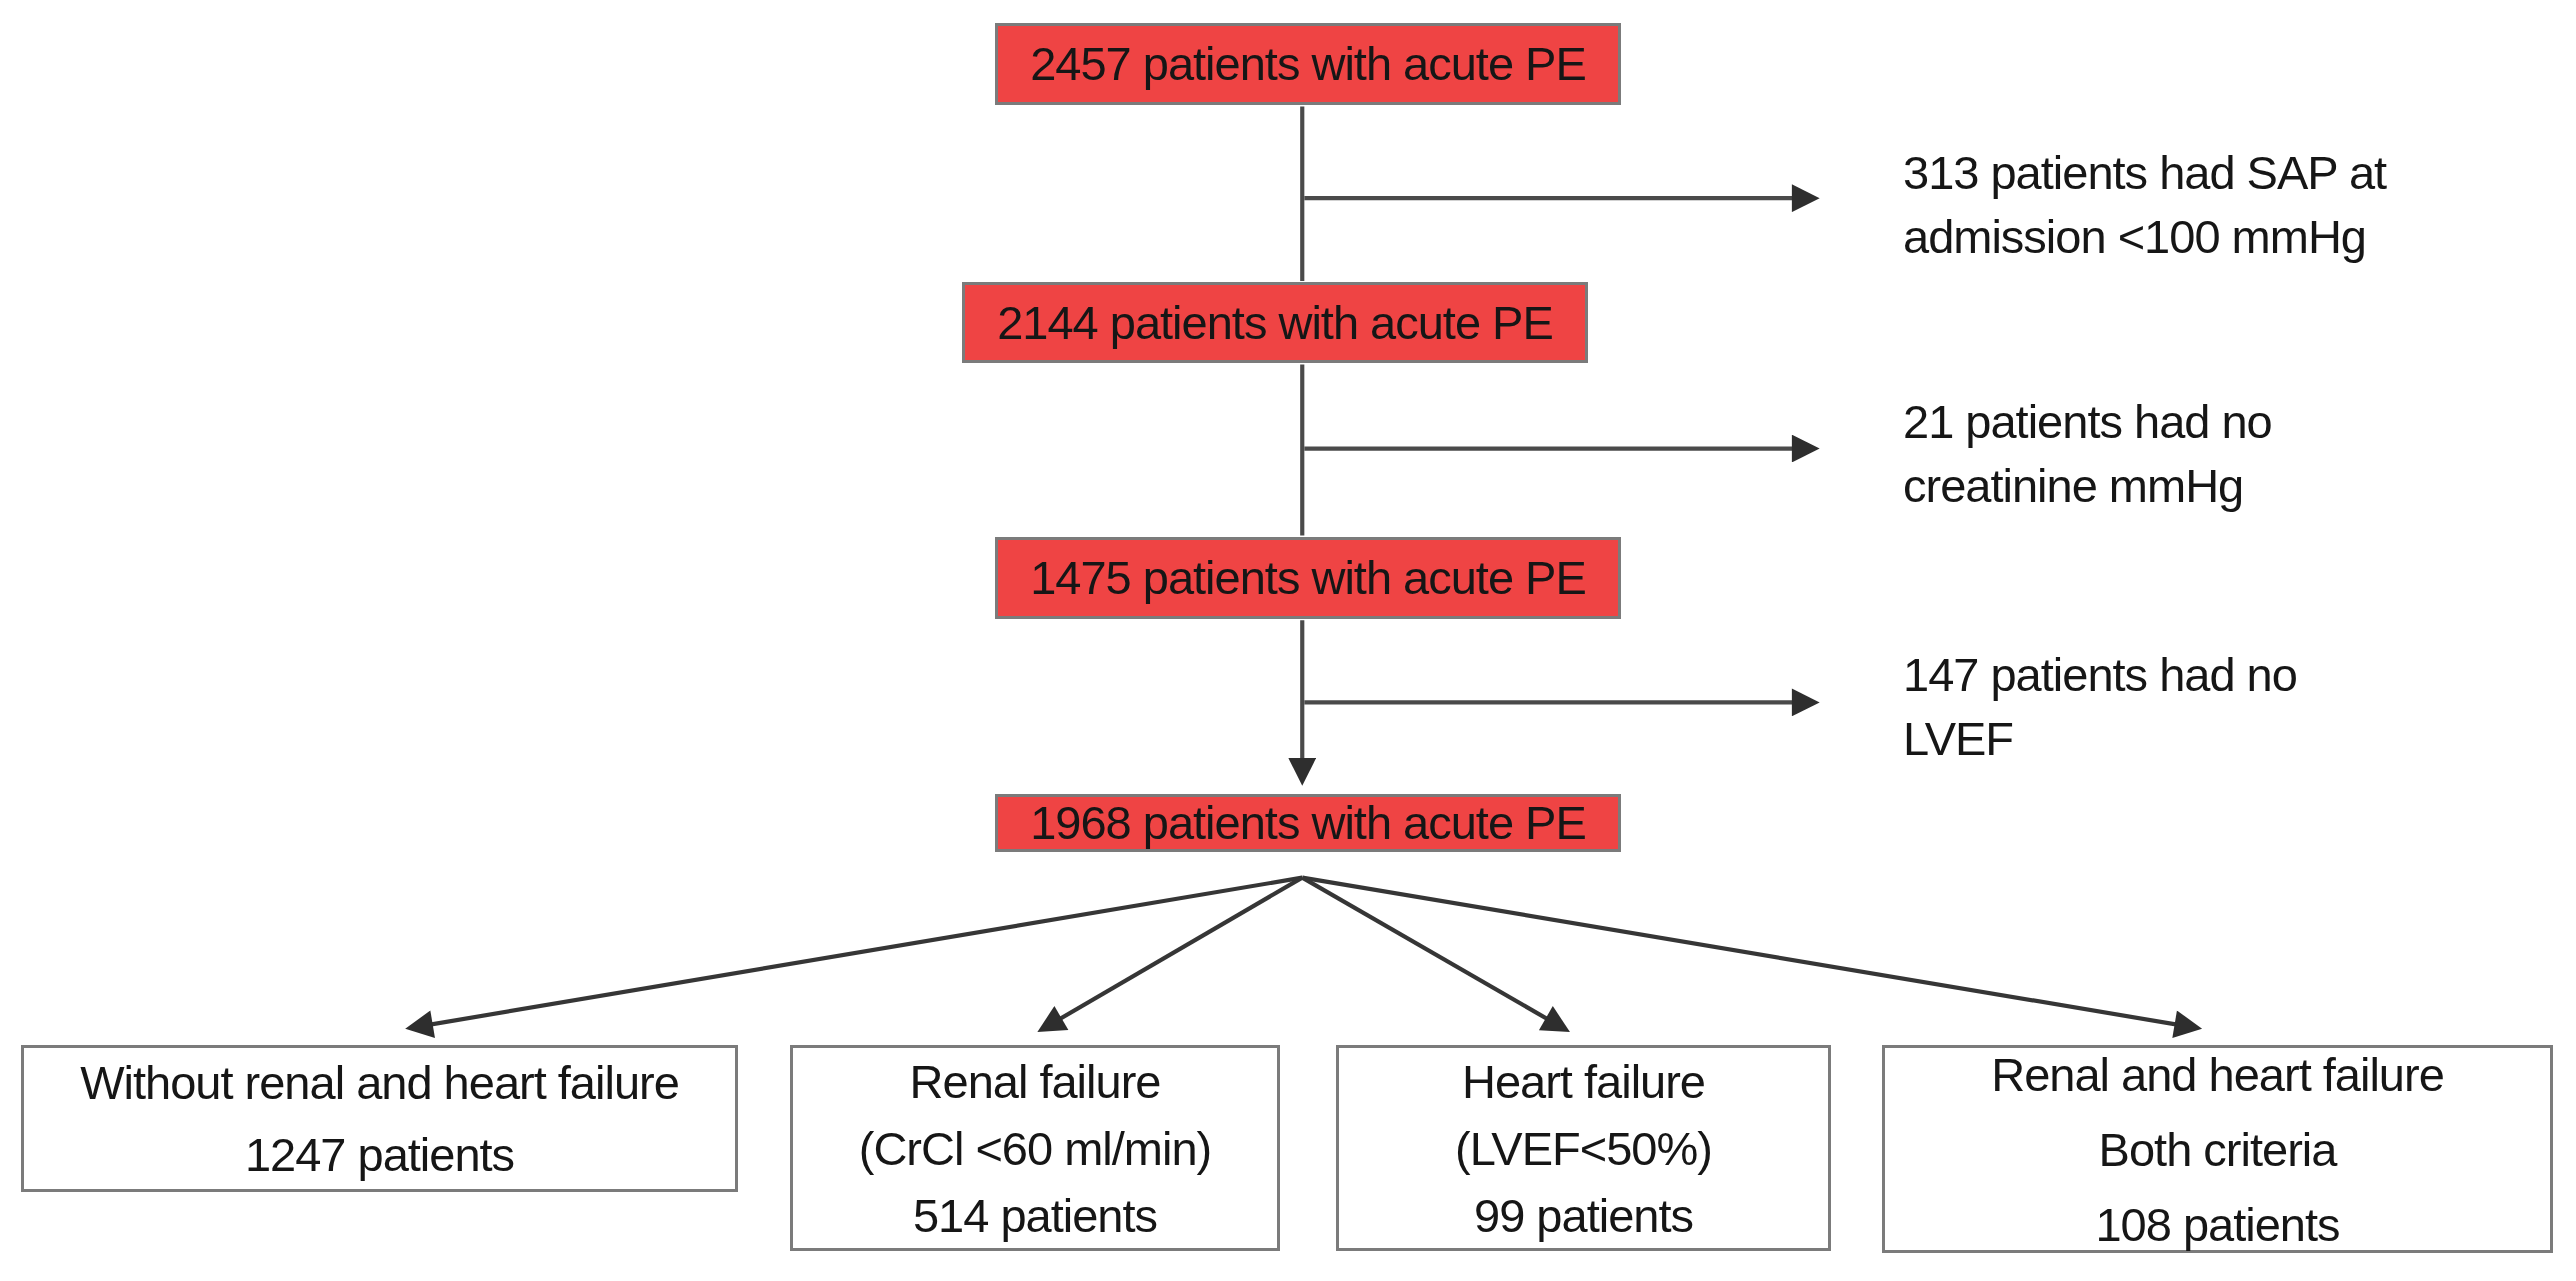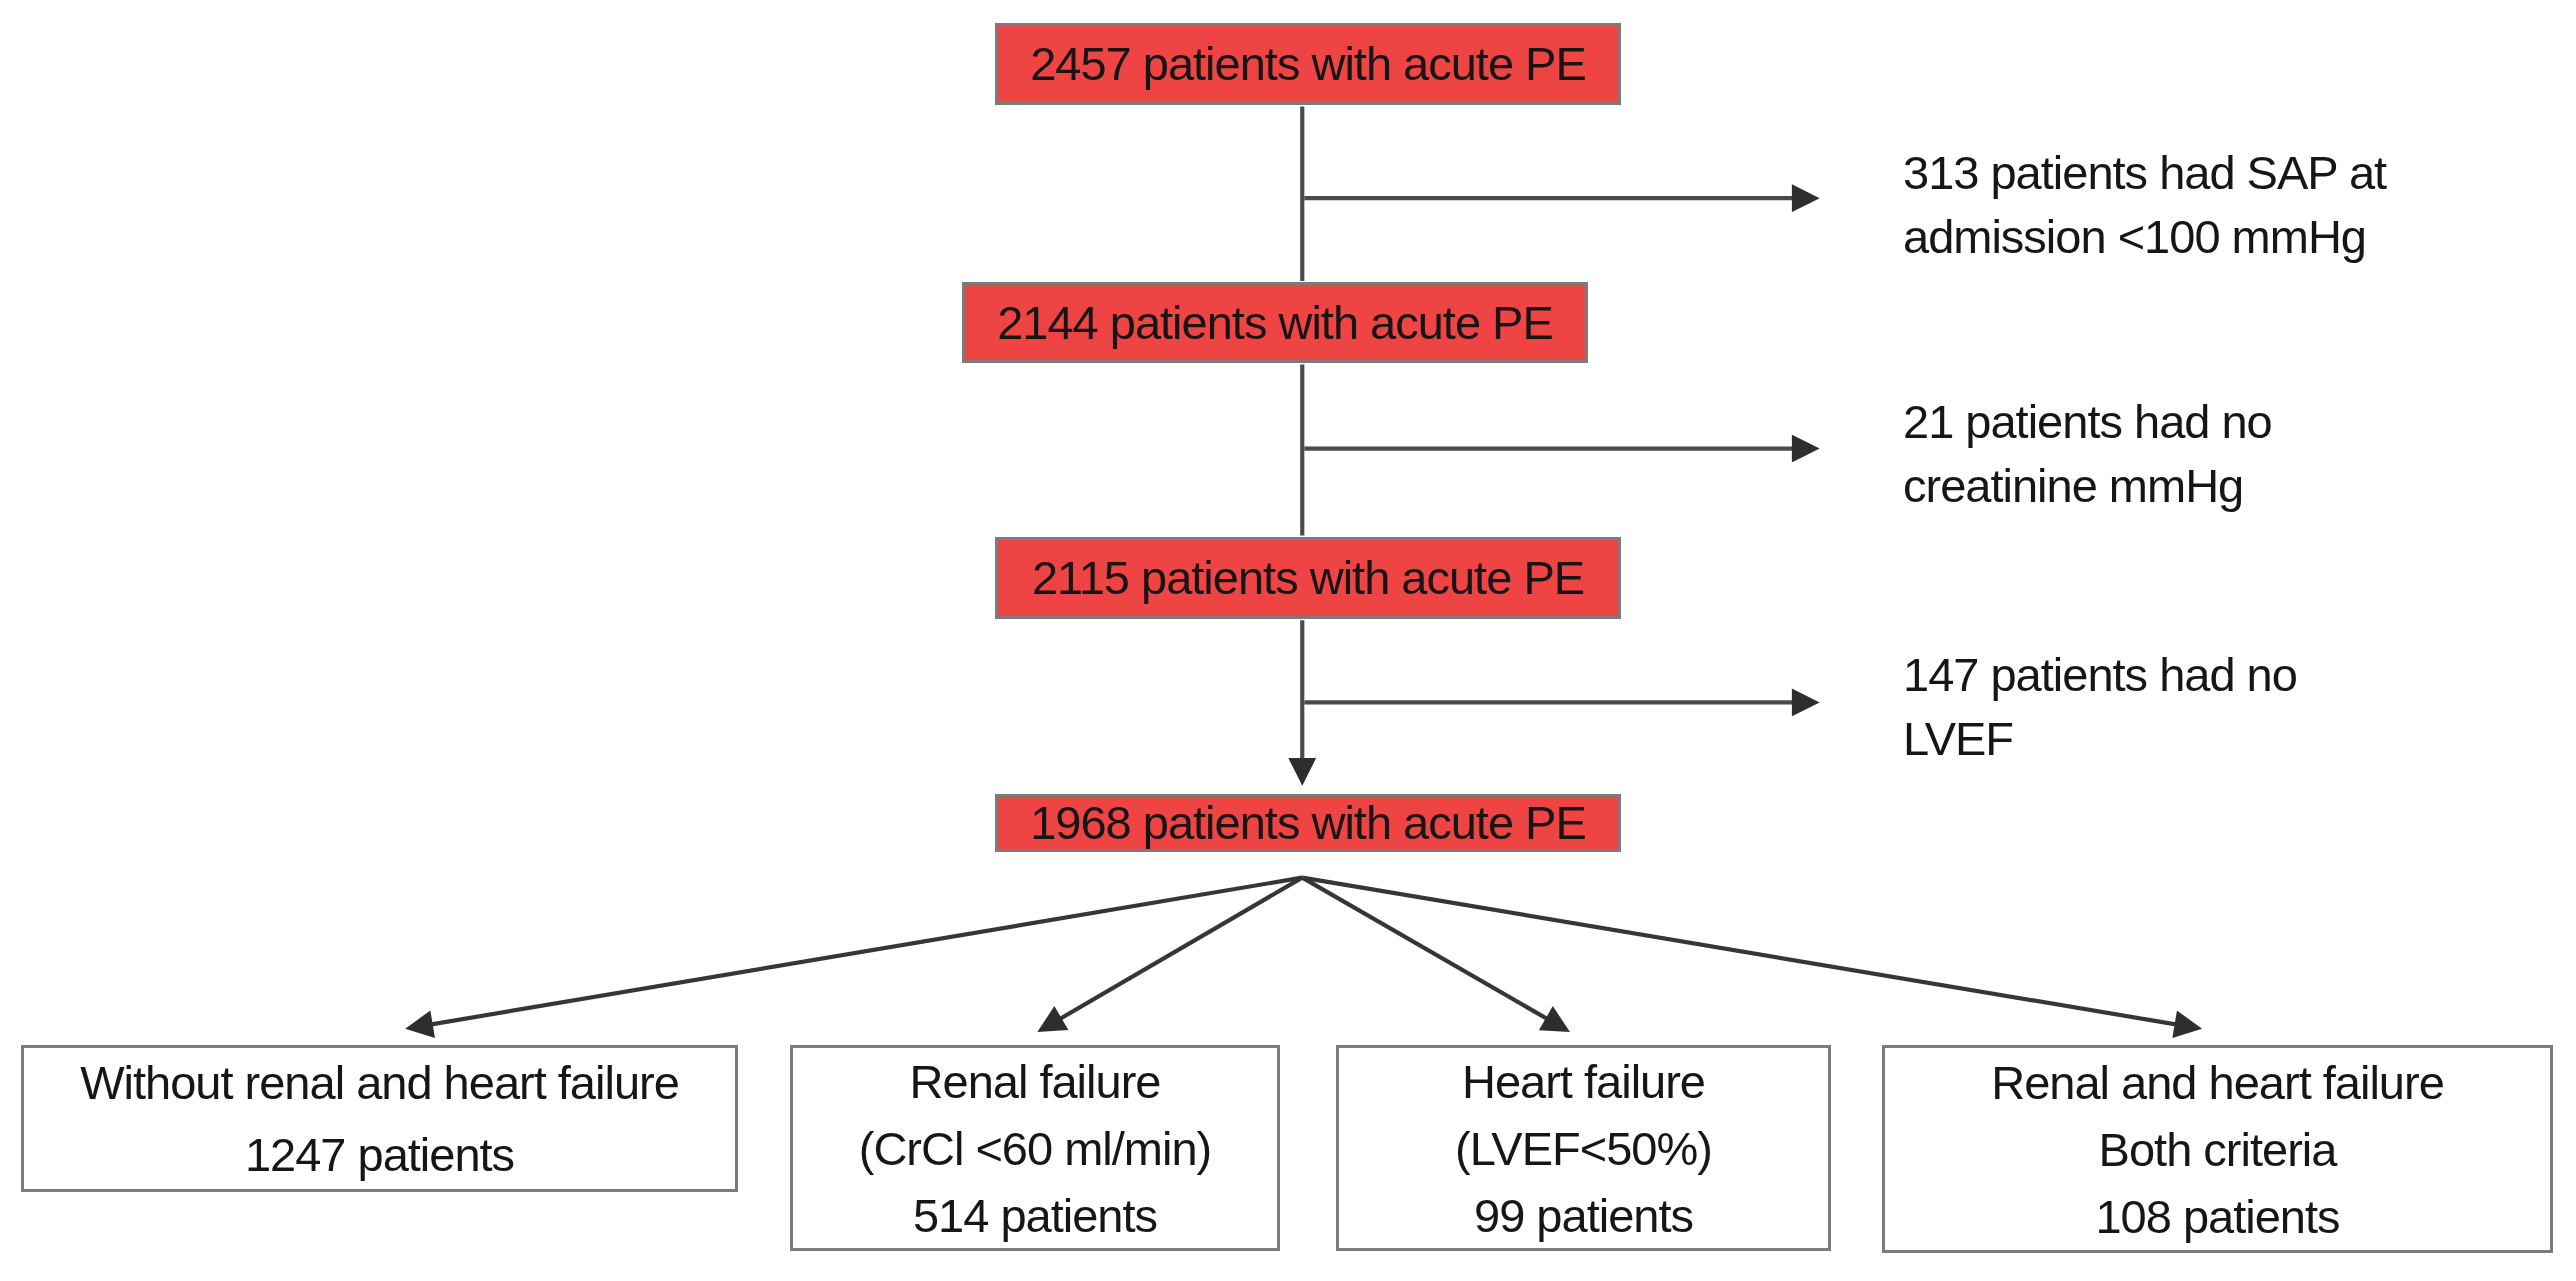--- a/index.html
+++ b/index.html
@@ -68,21 +68,21 @@
     justify-content: center;
     text-align: center;
     font-size: 47px;
     letter-spacing: -1px;
     line-height: 67px;
   }
   .outcome .line { display: block; white-space: nowrap; }
   .outcome-1 { left: 21px;   top: 1045px; width: 717px; height: 147px; line-height: 72px; }
   .outcome-2 { left: 790px; top: 1045px; width: 490px;  height: 206px; }
   .outcome-3 { left: 1336px; top: 1045px; width: 495px;  height: 206px; text-align: right; }
-  .outcome-4 { left: 1882px; top: 1045px; width: 671px;  height: 208px; }
+  .outcome-4 { left: 1882px; top: 1045px; width: 671px;  height: 208px; gap: 8px; }
 </style>
 </head>
 <body>
 
 <div class="canvas">
 
   <svg class="connectors" viewBox="0 0 3703 1842" xmlns="http://www.w3.org/2000/svg">
     <defs>
       <marker id="arrow" viewBox="0 0 10 10" refX="8" refY="5" markerWidth="52" markerHeight="40" orient="auto" markerUnits="userSpaceOnUse">
         <path d="M0,0 L10,5 L0,10 z" fill="#2e2e2e"></path>
@@ -103,21 +103,21 @@
     <line x1="1872" y1="1262" x2="3158" y2="1478" stroke="#363636" stroke-width="6" marker-end="url(#arrow)"></line>
   </svg>
 
   <div class="node node-1">
     <span>2457 patients with acute PE</span>
   </div>
   <div class="node node-2">
     <span>2144 patients with acute PE</span>
   </div>
   <div class="node node-3">
-    <span>2115 patients with acute PE</span>
+    <span>1475 patients with acute PE</span>
   </div>
   <div class="node node-4">
     <span>1968 patients with acute PE</span>
   </div>
 
   <div class="note note-1">
     <span class="line">313 patients had SAP at</span>
     <span class="line">admission &lt;100 mmHg</span>
   </div>
   <div class="note note-2">

